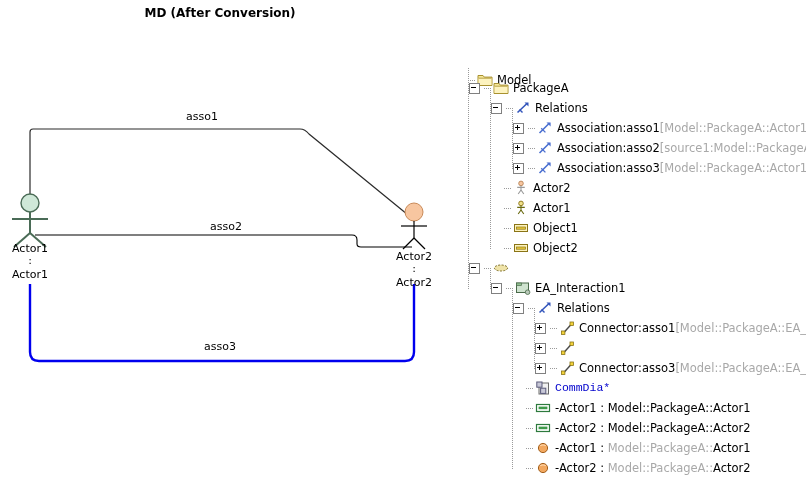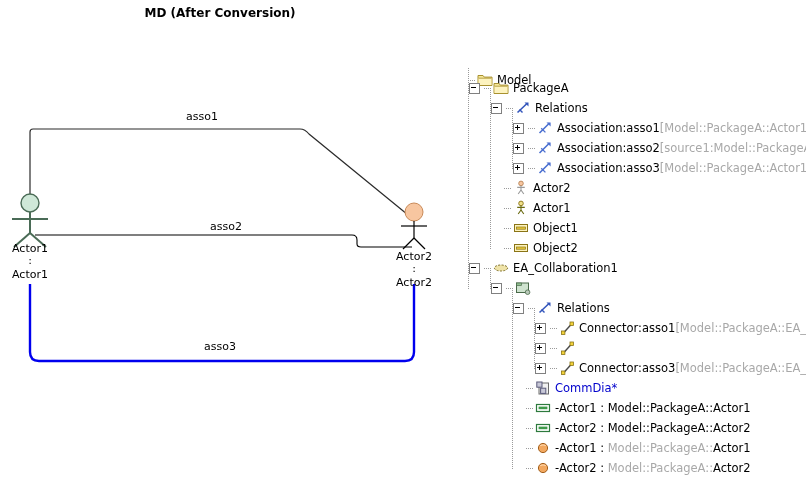--- a/index.html
+++ b/index.html
@@ -328,32 +328,32 @@
           <span class="lbl">Object2</span>
         </div>
         <div class="tree-row" style="top: 208px; padding-left: 24px;">
           <span class="twisty minus"></span>
           <span class="dots"></span>
           <span class="ico">
             <svg width="16" height="16" viewBox="0 0 16 16">
               <ellipse cx="8" cy="8" rx="6.6" ry="3" fill="#efe3a8" stroke="#7a6a20" stroke-width="1" stroke-dasharray="2 1.4"></ellipse>
             </svg>
           </span>
-          <span class="lbl">EA_Collaboration1</span>
         </div>
         <div class="tree-row" style="top: 228px; padding-left: 46px;">
           <span class="twisty minus"></span>
           <span class="dots"></span>
           <span class="ico">
             <svg width="16" height="16" viewBox="0 0 16 16">
               <rect x="1.5" y="3" width="12" height="9.5" fill="#cfe3cf" stroke="#4a6a4a" stroke-width="1"></rect>
               <rect x="1.5" y="3" width="5" height="2.4" fill="#8fbf8f" stroke="#4a6a4a" stroke-width="0.7"></rect>
               <circle cx="12.6" cy="12.2" r="2.3" fill="#b9c9b9" stroke="#4a6a4a" stroke-width="0.8"></circle>
             </svg>
           </span>
+          <span class="lbl">EA_Interaction1</span>
         </div>
         <div class="tree-row" style="top: 248px; padding-left: 68px;">
           <span class="twisty minus"></span>
           <span class="dots"></span>
           <span class="ico">
             <svg width="16" height="16" viewBox="0 0 16 16">
               <path d="M2.5 12.5 L12 3.5" stroke="#3355bb" stroke-width="1.6" fill="none"></path>
               <path d="M9.5 2.5 L13.5 2.5 L13.5 6.5 Z" fill="#3355bb"></path>
               <path d="M4.5 9.5 L7.5 12.5" stroke="#3355bb" stroke-width="1.4"></path>
             </svg>
@@ -388,21 +388,21 @@
           <span class="dots"></span>
           <span class="ico">
             <svg width="16" height="16" viewBox="0 0 16 16">
               <path d="M4.5 13 L12.5 4" stroke="#4a4a4a" stroke-width="1.4" fill="none"></path>
               <rect x="2.5" y="11" width="3.4" height="3.4" fill="#f2d23a" stroke="#8a7416" stroke-width="0.8"></rect>
               <rect x="11" y="2" width="3.4" height="3.4" fill="#f2d23a" stroke="#8a7416" stroke-width="0.8"></rect>
             </svg>
           </span>
           <span class="lbl">Connector:asso3<span class="dim">[Model::PackageA::EA_</span></span>
         </div>
-        <div class="tree-row" style="top: 328px; padding-left: 68px;">
+        <div class="tree-row" style="top: 328px; padding-left: 68px; font-family: Liberation Mono, monospace;">
           <span class="twisty none"></span>
           <span class="dots"></span>
           <span class="ico">
             <svg width="16" height="16" viewBox="0 0 16 16">
               <rect x="4" y="3" width="9.5" height="11" fill="#f1f1f1" stroke="#6a6a6a" stroke-width="1"></rect>
               <rect x="1.8" y="2" width="5.2" height="5.2" fill="#c8c8d8" stroke="#5a5a7a" stroke-width="1"></rect>
               <rect x="5.6" y="8.2" width="5.2" height="5.2" fill="#c8c8d8" stroke="#5a5a7a" stroke-width="1"></rect>
             </svg>
           </span>
           <span class="lbl blue">CommDia*</span>

